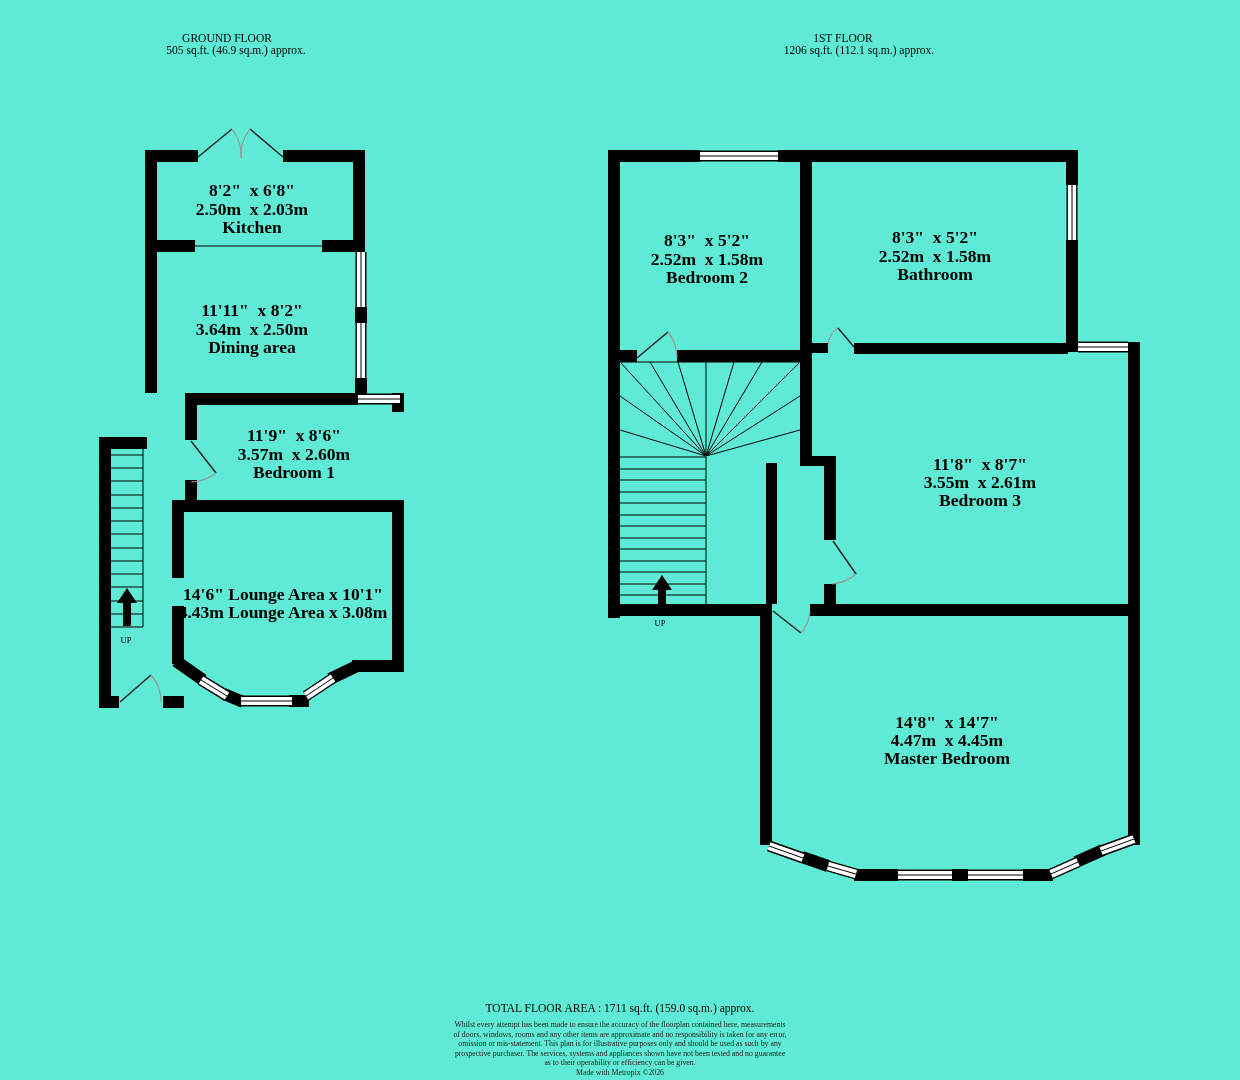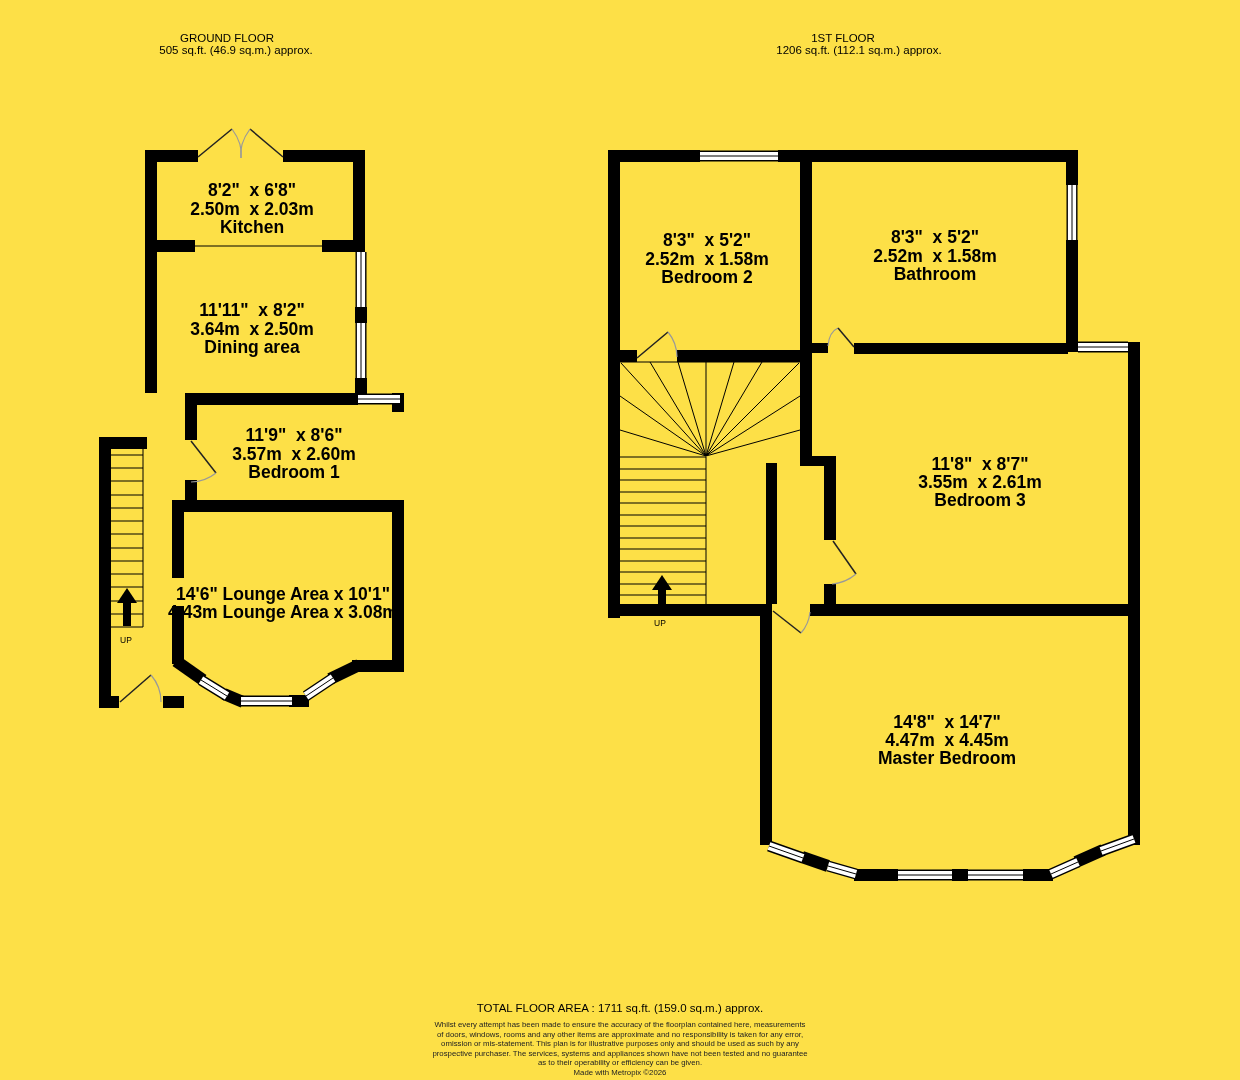--- a/index.html
+++ b/index.html
@@ -1,17 +1,17 @@
 <!DOCTYPE html>
 <html><head>
 <meta charset="utf-8">
 <style>
   html,body { margin:0; padding:0; background:#ffffff; }
-  .page { position:relative; width:1240px; height:1080px; background:#fde047; overflow:hidden;
-          font-family:Liberation Sans, sans-serif; }
+  .page { position:relative; width:1240px; height:1080px; background:#5eead4; overflow:hidden;
+          font-family:Liberation Serif, serif; }
   svg { position:absolute; left:0; top:0; }
   svg text { white-space:pre; fill:#000; }
   .w    { fill:#000; stroke:none; }                 
   .wl   { stroke:#000; stroke-width:12; fill:none; }
   .thin { stroke:#000; stroke-width:1; fill:none; }
   .ray  { stroke:#000; stroke-width:1; fill:none; }
   .doorleaf { stroke:#222; stroke-width:1.5; fill:none; }
   .doorarc  { stroke:#999; stroke-width:1.2; fill:none; }
   .wo { stroke:#000; stroke-width:11;  fill:none; } 
   .wi { stroke:#fff; stroke-width:8.2; fill:none; } 

